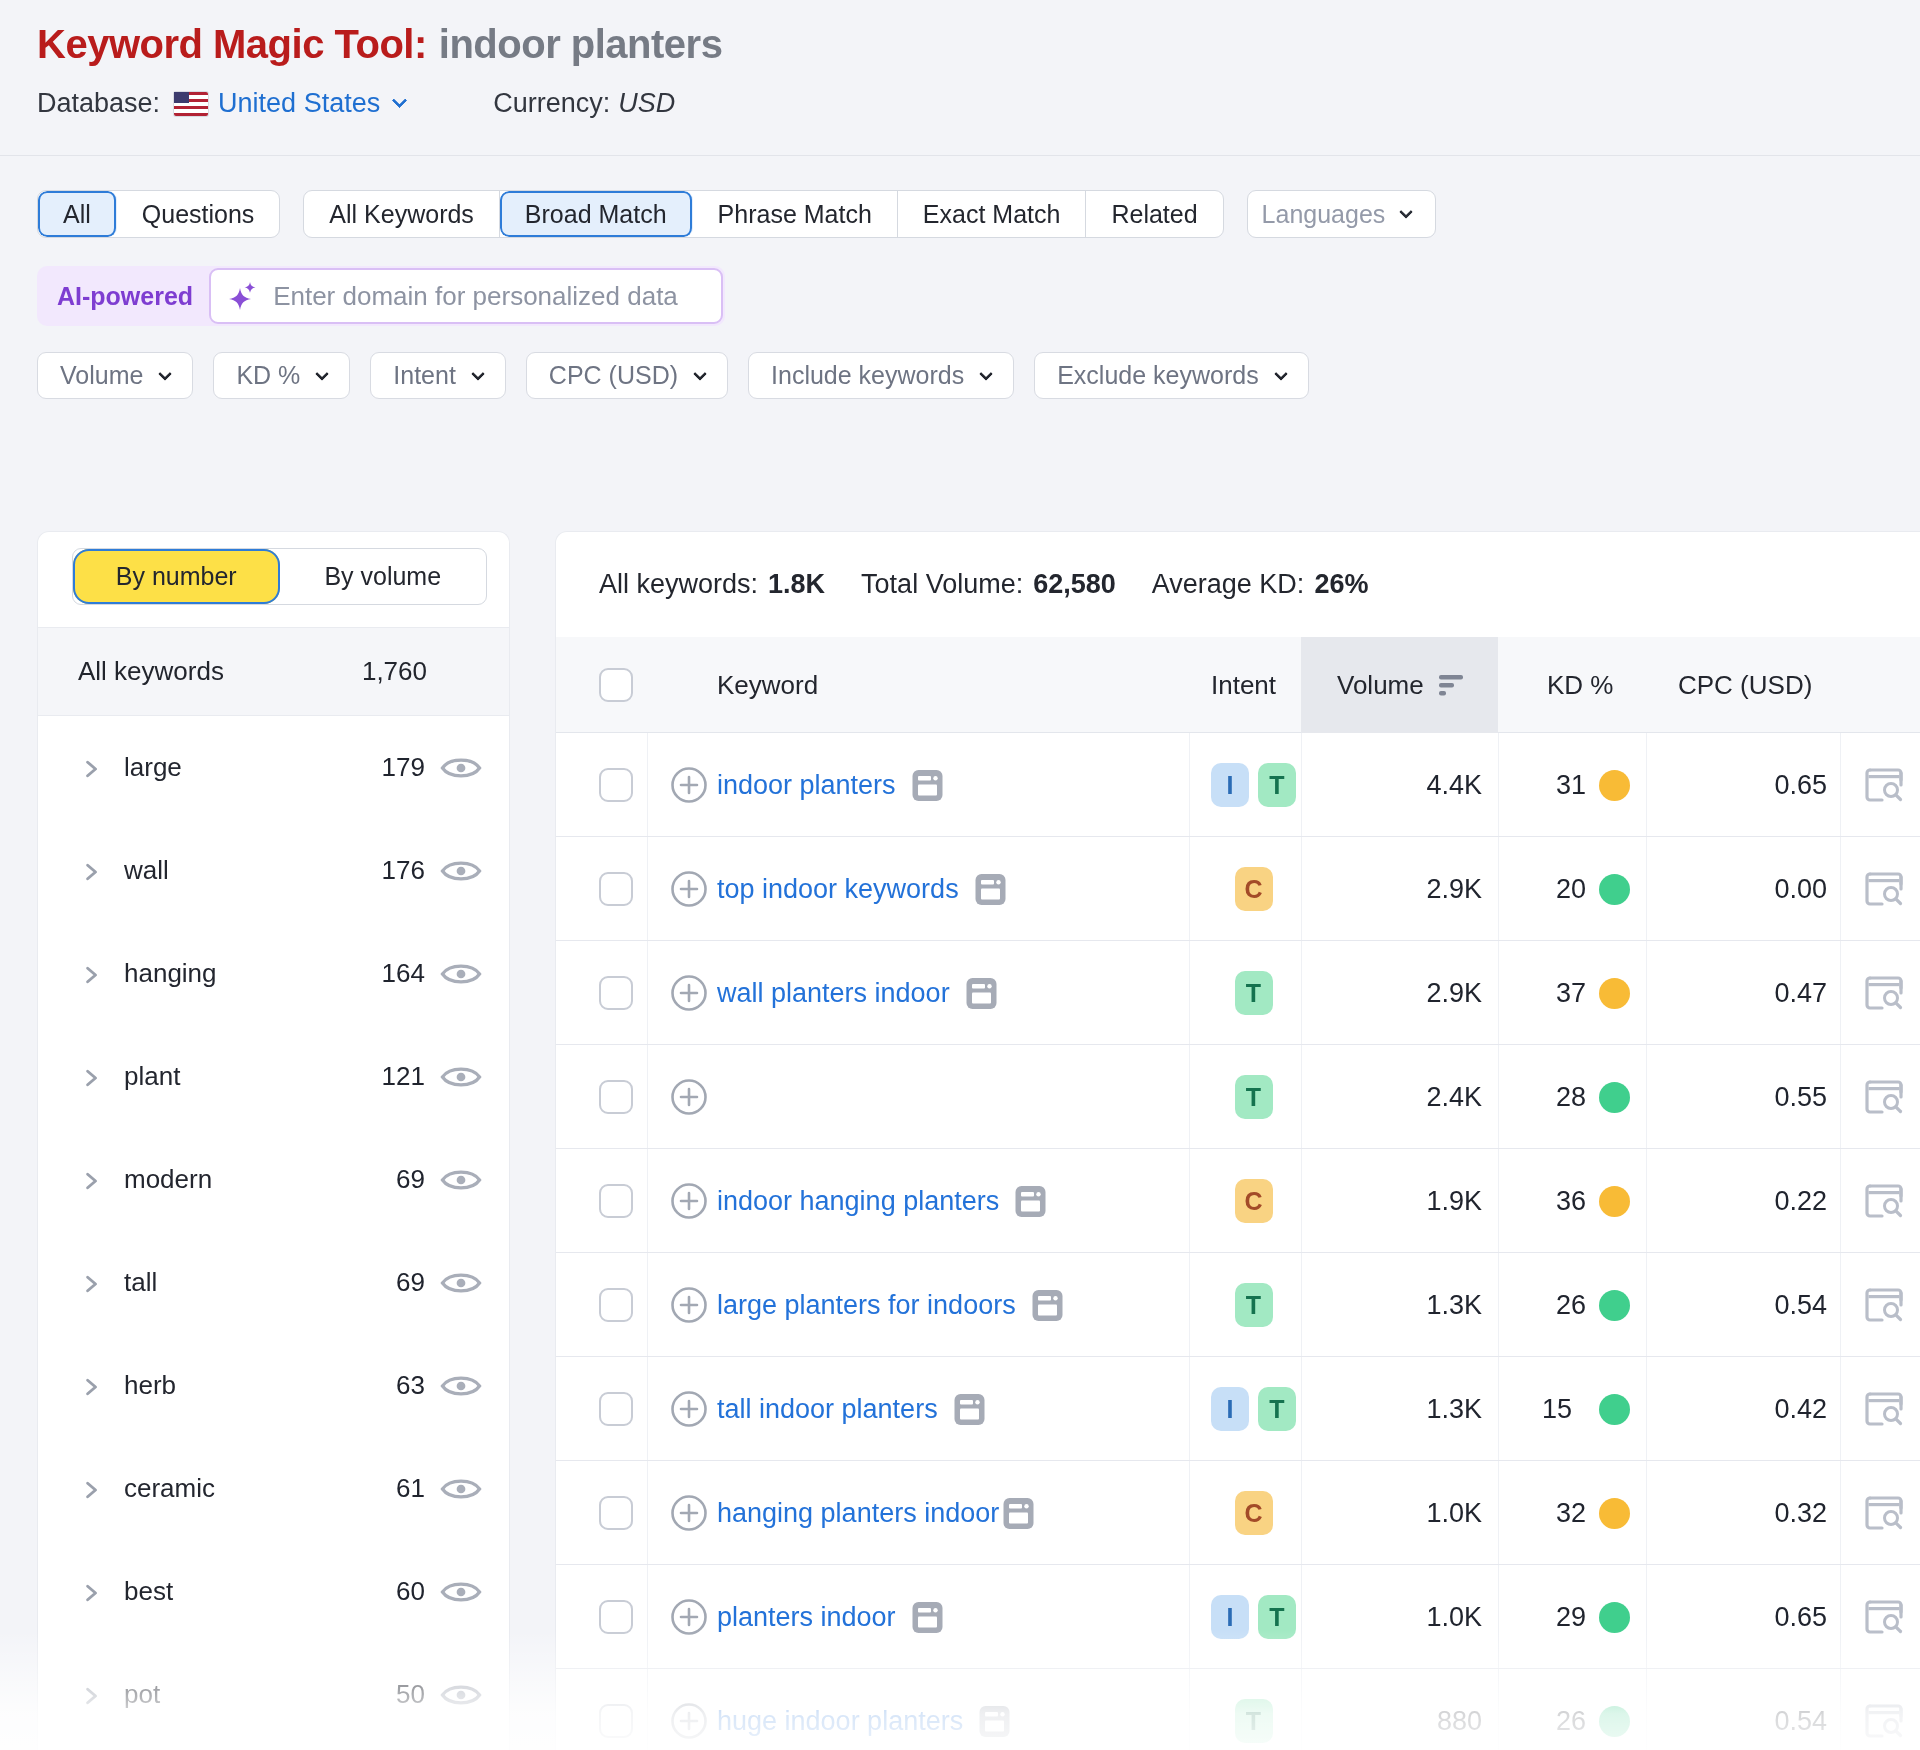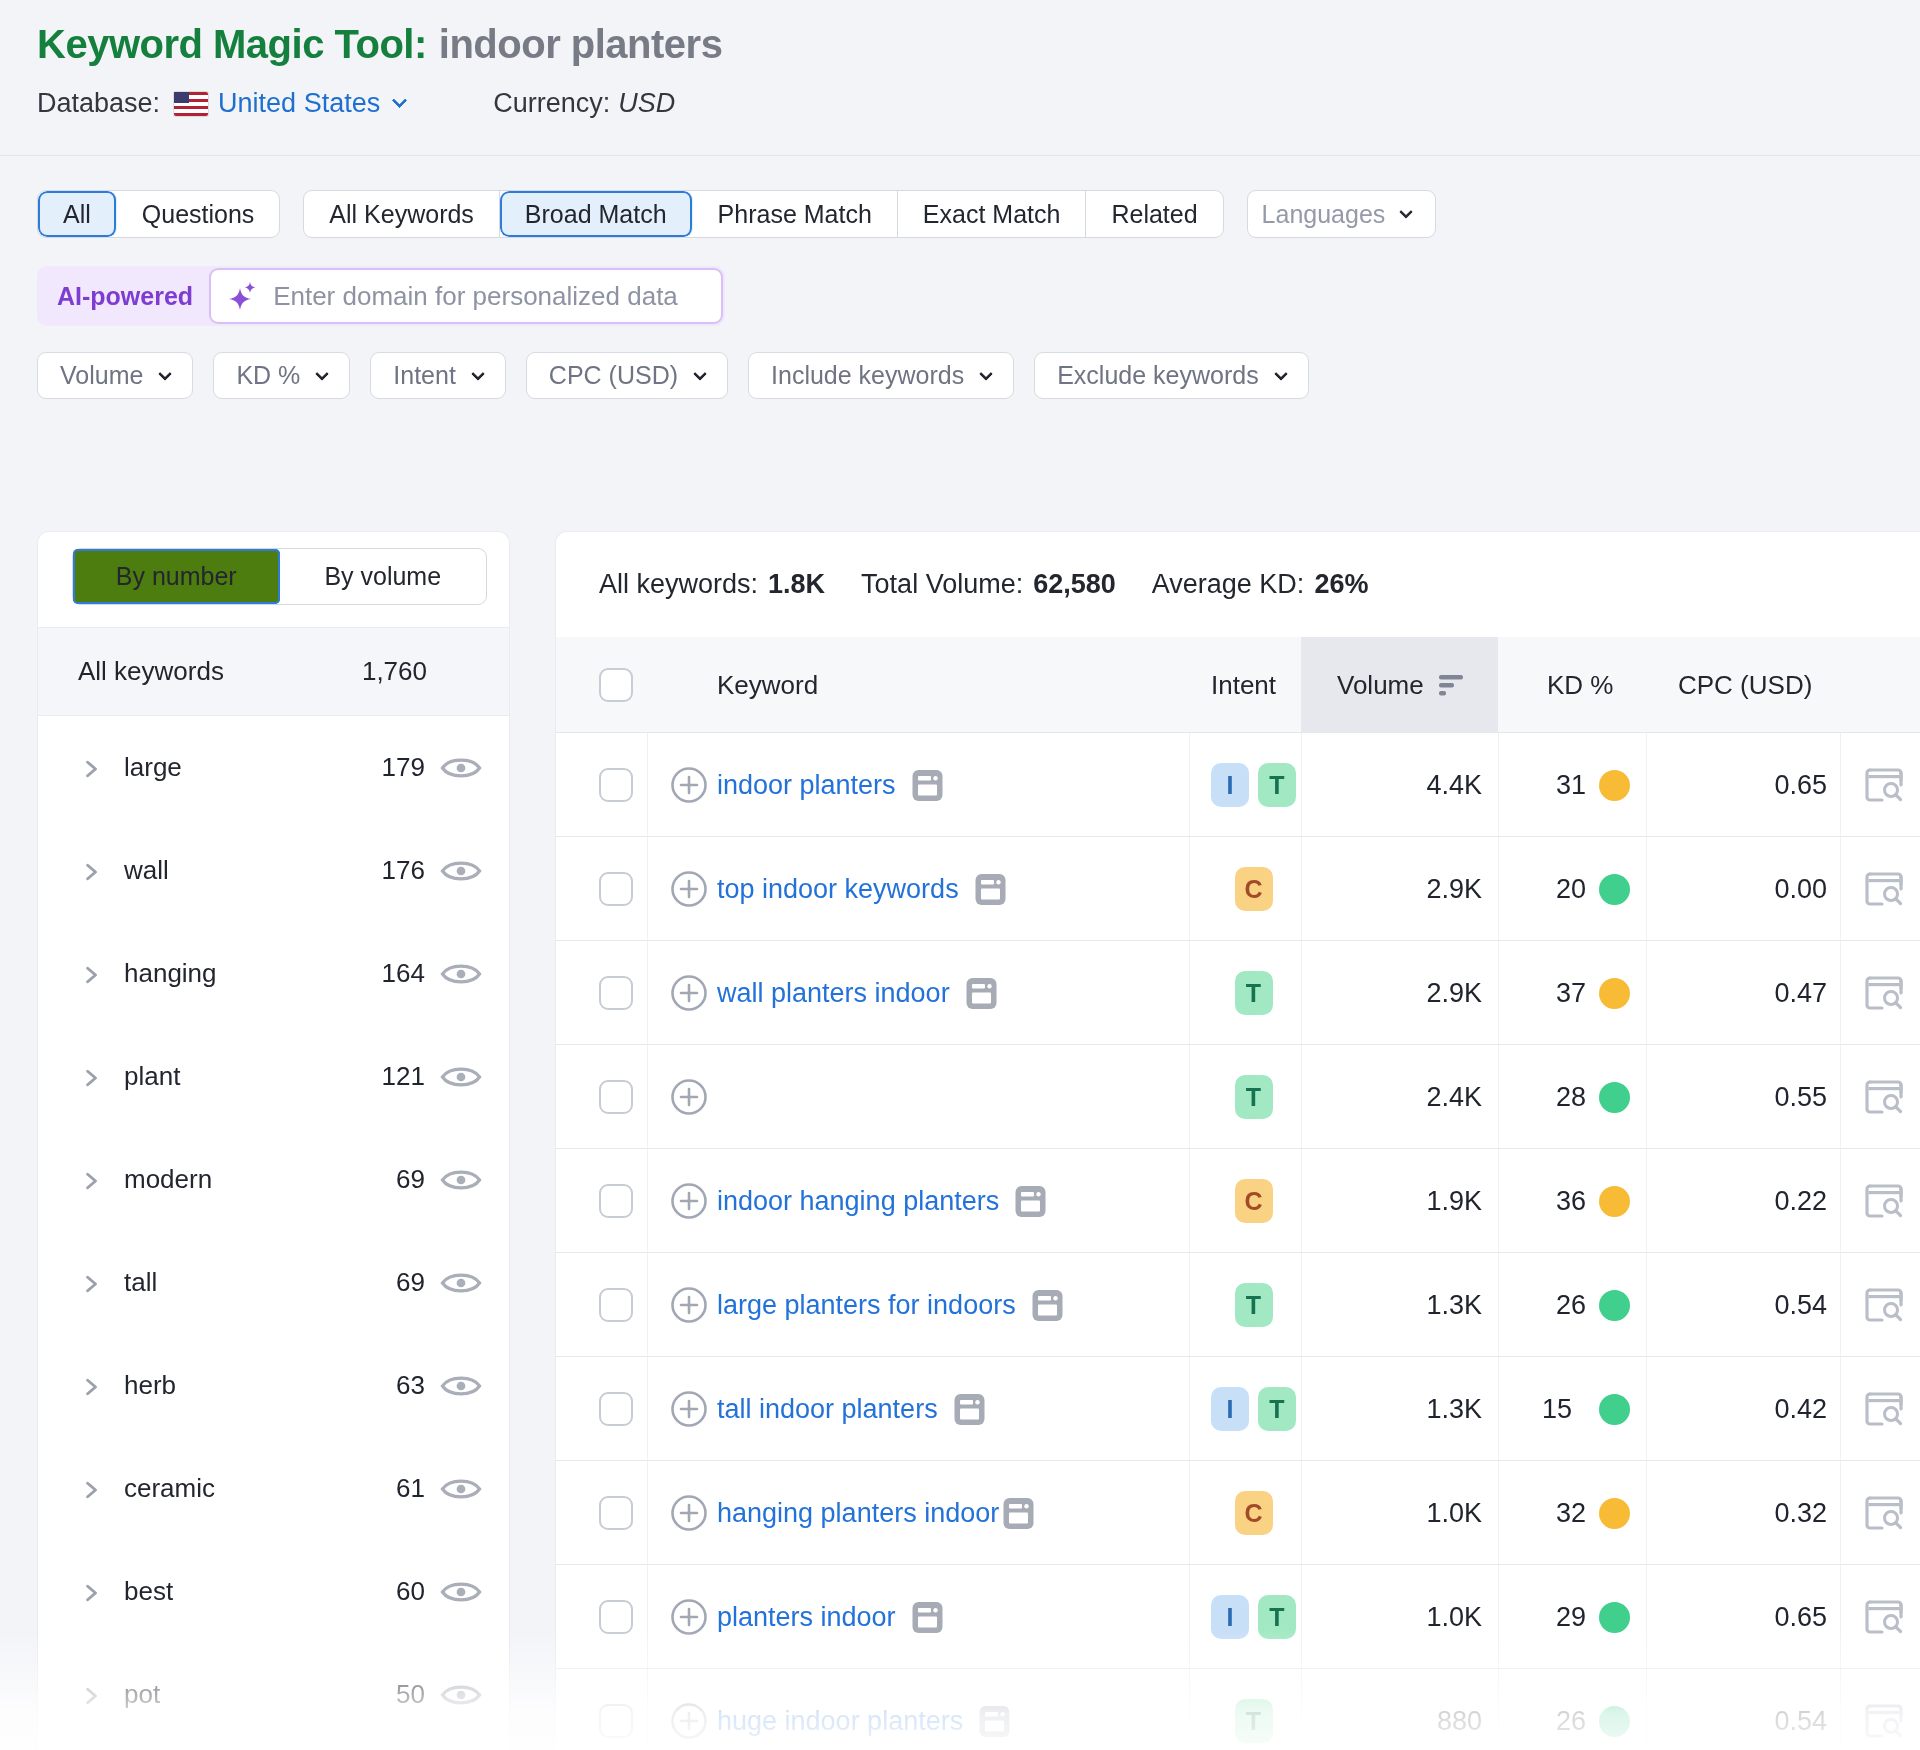--- a/index.html
+++ b/index.html
@@ -5,21 +5,21 @@
   * { box-sizing: border-box; }
   html,body { margin:0; padding:0; }
   body {
     width:1920px; height:1750px; position:relative; overflow:hidden;
     background:#f3f4f8; font-family:"Liberation Sans", sans-serif; color:#21242e;
   }
 
   
   .hdr { position:absolute; left:37px; top:22px; }
   .hdr h1 { margin:0; font-size:40px; letter-spacing:-0.5px; white-space:nowrap; }
-  .hdr .t { font-weight:700; color:#15803d; }
+  .hdr .t { font-weight:700; color:#b91c1c; }
   .hdr .q { font-weight:600; color:#767b85; margin-left:12px; }
   .meta-row { position:absolute; left:37px; top:88px; display:flex; align-items:center; font-size:27px; color:#32363f; white-space:nowrap; }
   .flag { display:inline-block; width:34px; height:24px; margin:0 10px 0 14px; position:relative;
           background:repeating-linear-gradient(#b22234 0 3.5px, #ffffff 3.5px 7px); border-radius:2px; box-shadow:0 0 0 1px #d8dbe2; }
   .flag::after { content:""; position:absolute; left:0; top:0; width:15px; height:11px; background:#3c3b6e; }
   .db-link { color:#1f6fd1; cursor:pointer; display:flex; align-items:center; }
   .chev { display:inline-block; width:11px; height:11px; border-right:3px solid currentColor; border-bottom:3px solid currentColor; transform:rotate(45deg); border-radius:1px; margin-top:-6px; }
   .db-link .chev { margin-left:14px; color:#1f6fd1; }
   .currency { margin-left:88px; }
   .currency b { font-weight:400; margin-left:8px;font-style:italic; }
@@ -44,21 +44,21 @@
 
   
   .filters-row { position:absolute; left:37px; top:352px; display:flex; gap:20px; }
   .filter-btn { background:#fff; border:1px solid #d8dbe2; border-radius:9px; height:47px; padding:0 22px; display:flex; align-items:center; gap:17px; font-size:25px; color:#6e7483; cursor:pointer; white-space:nowrap; }
   .filter-btn .chev { color:#23262e; width:10px; height:10px; margin-top:-4px; }
 
   
   .sidebar { position:absolute; left:37px; top:531px; width:473px; height:1219px; background:#fff; border:1px solid #e9ebf0; border-bottom:none; border-radius:12px 12px 0 0; }
   .side-toggle { margin:16px 0 0 34px; width:415px; height:57px; display:flex; background:#fff; border:1px solid #d5d9e0; border-radius:9px; }
   .side-toggle .tg { flex:1; text-align:center; line-height:55px; font-size:25px; color:#23262e; cursor:pointer; }
-  .side-toggle .tg.active { background:#4d7c0f; box-shadow:inset 0 0 0 2px #2e7cd8; border-radius:5px; }
+  .side-toggle .tg.active { background:#fde047; box-shadow:inset 0 0 0 2px #2e7cd8; border-radius:16px; }
   .all-row { margin-top:22px; height:89px; background:#f5f6f9; border-top:1px solid #e9ebf0; border-bottom:1px solid #e9ebf0; display:flex; align-items:center; padding:0 27px 0 40px; font-size:26px; color:#22252d; cursor:pointer; }
   .all-row .lbl { flex:1; }
   .all-row .cnt { margin-right:55px; }
   .group-row { height:103px; display:flex; align-items:center; padding:0 27px 0 44px; cursor:pointer; }
   .group-row .gchev { flex:0 0 auto; margin-top:2px; }
   .group-row .lbl { flex:1; margin-left:24px; font-size:26px; color:#23262f; }
   .group-row .cnt { font-size:26px; color:#20242e; }
   .group-row .eye { margin-left:15px; flex:0 0 auto; }
 
   

